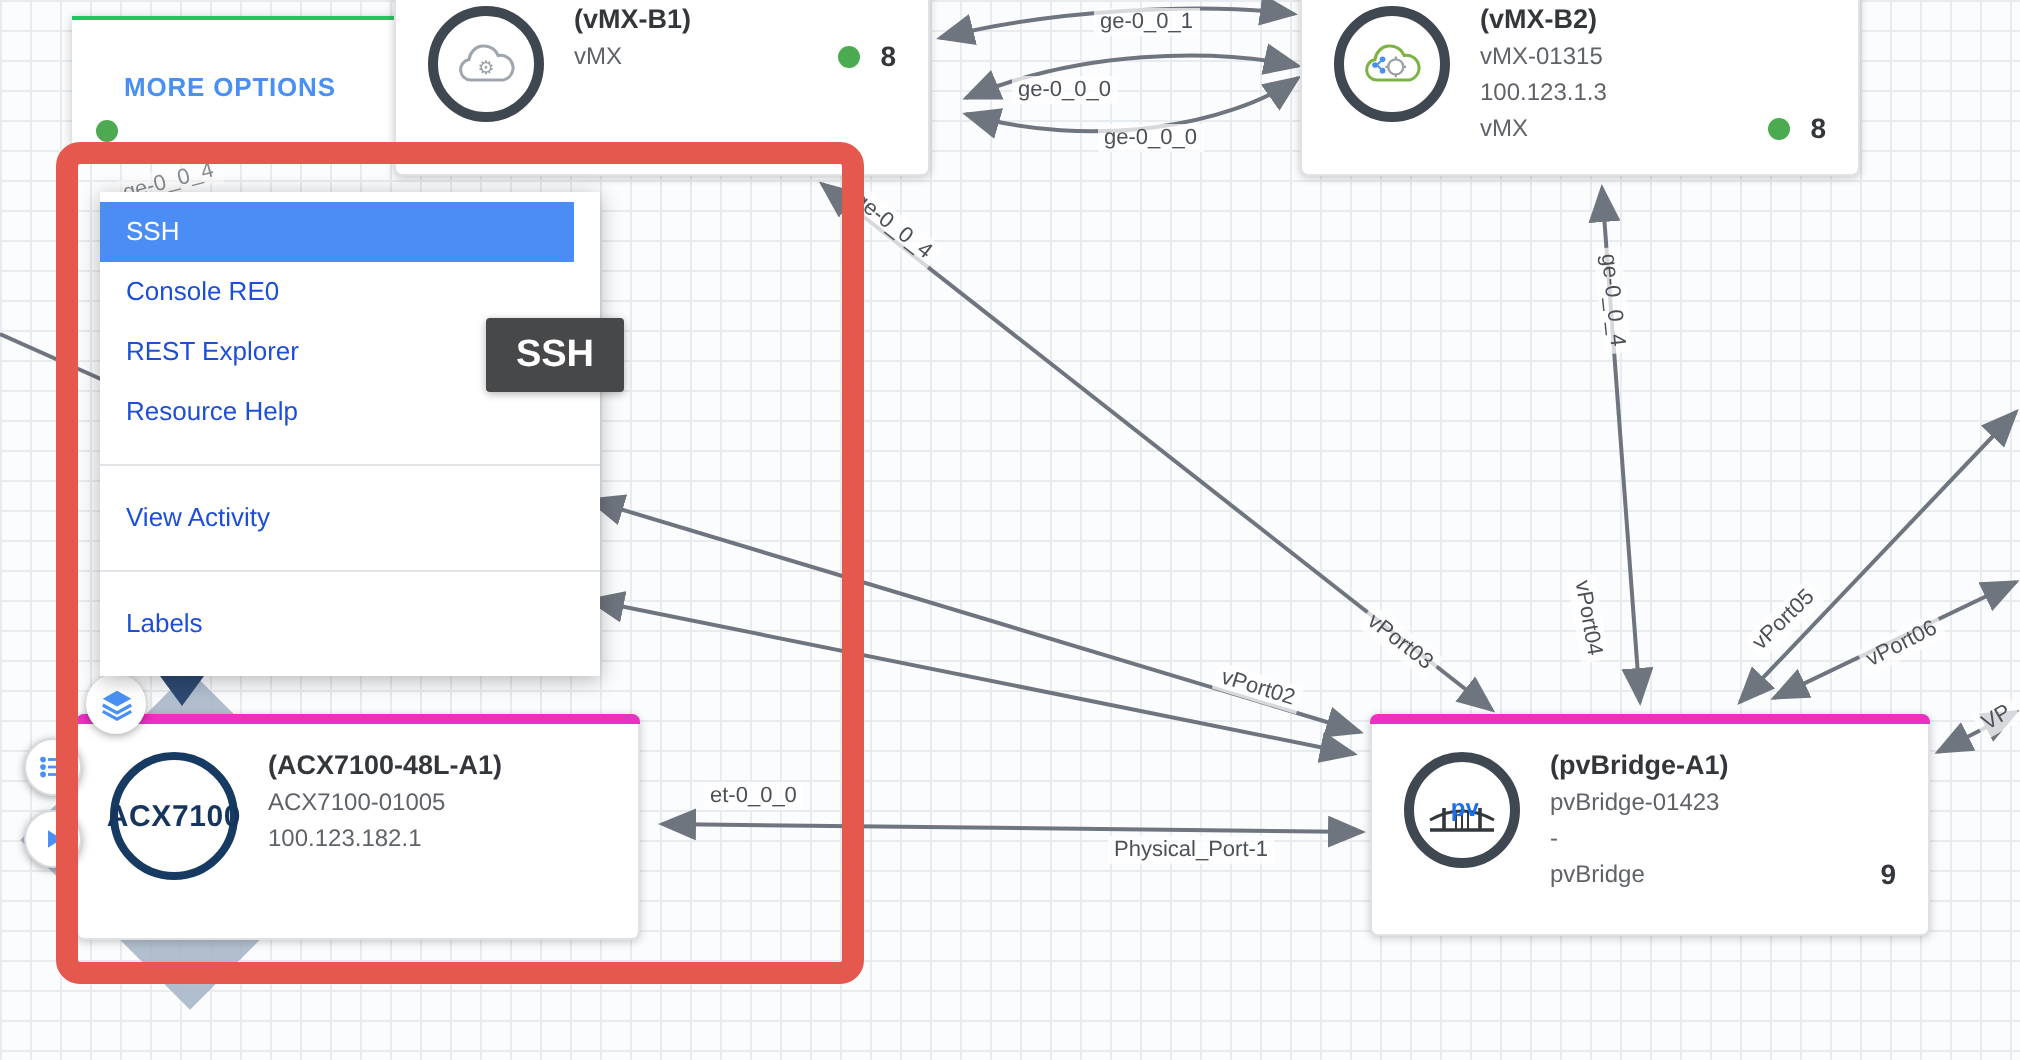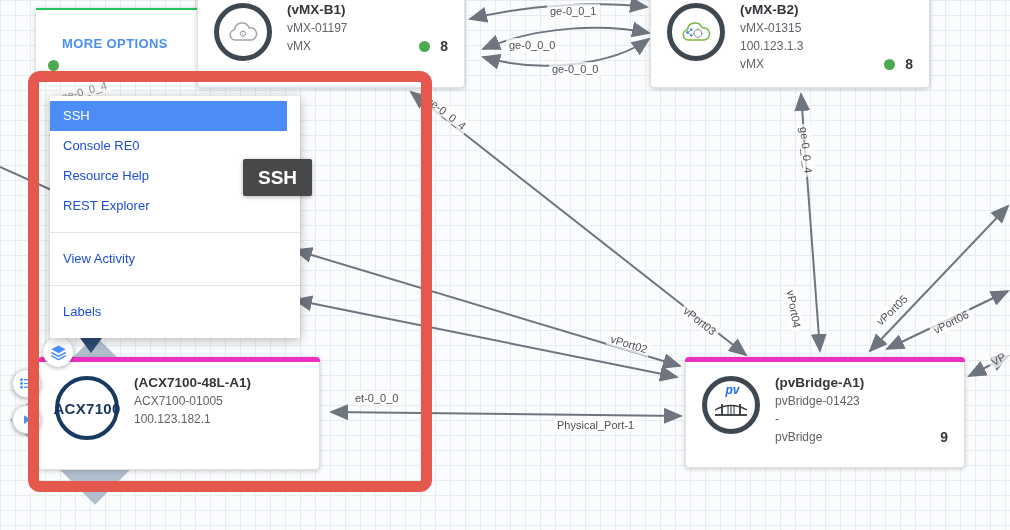--- a/index.html
+++ b/index.html
@@ -25,22 +25,22 @@
     border-top:15px solid #2e4a72}
   
   .card{position:absolute;background:#fff;border:1px solid #dfe1e5;border-radius:4px;
     box-shadow:0 1px 4px rgba(60,64,67,.28);display:flex;align-items:flex-start;gap:15px;
     padding:12px 16px;box-sizing:border-box;z-index:6}
   .ring{flex:0 0 auto;border-radius:50%;background:#fff;display:flex;align-items:center;
     justify-content:center;position:relative;margin-top:2px}
   .ring.vmx,.ring.pv{width:48px;height:48px;border:5px solid #3f4851}
   .ring.acx{width:56px;height:56px;border:4px solid #173a63;flex-direction:row}
   .acxtxt{font-weight:bold;color:#16355e;font-size:15px;line-height:15px;text-align:center;letter-spacing:.3px}
-  .pvlabel{position:absolute;top:3px;left:50%;transform:translateX(-40%);
-    color:#1a6ef0;font-weight:bold;font-style:italic;font-size:12px;line-height:12px}
+  .pvlabel{position:absolute;top:17px;left:50%;transform:translateX(-40%);
+    color:#1a6ef0;font-weight:bold;font-size:12px;line-height:12px}
   .col{flex:1;min-width:0}
   .t{font-size:13.5px;font-weight:bold;color:#33373b;line-height:18px;white-space:nowrap}
   .r{font-size:12px;color:#5f6368;line-height:18px;white-space:nowrap}
   .br{display:flex;align-items:center;font-size:12px;color:#5f6368;line-height:18px}
   .dot{width:11px;height:11px;border-radius:50%;background:#4cab50;margin-left:auto}
   .cnt{font-size:14px;font-weight:bold;color:#33373b;margin-left:10px}
   .accent{position:absolute;left:-1px;right:-1px;top:-1px;height:5px;background:#ea31c1;
     border-radius:4px 4px 0 0}
   
   .mo-panel{position:absolute;left:36px;top:8px;width:264px;height:68px;background:#fff;
@@ -115,21 +115,20 @@
 
 <div class="card" style="left:197px;top:-12px;width:268px;height:100px">
   <div class="ring vmx">
     <svg viewBox="0 0 36 24" width="34" height="23">
       <path d="M27 20 H10 a5.5 5.5 0 0 1 -1 -10.9 A8 8 0 0 1 24.4 7 A6 6 0 0 1 27 20 Z" stroke="#a0a6ad" stroke-width="1.6" fill="none"></path>
       <text x="18" y="17" font-size="10" fill="#9aa0a6" text-anchor="middle">⚙</text>
     </svg>
   </div>
   <div class="col">
     <div class="t">(vMX-B1)</div>
-    <div class="r">vMX-01197</div>
     <div class="br">
       <span>vMX</span>
       <span class="dot"></span>
       <span class="cnt">8</span>
     </div>
   </div>
 </div>
 
 <div class="card" style="left:650px;top:-12px;width:280px;height:100px">
   <div class="ring vmx">
@@ -191,22 +190,22 @@
 </div>
 
 <div class="mo-panel">
   <span class="mo-label">MORE OPTIONS</span>
 </div>
 <div class="stray-dot"></div>
 
 <div class="menu">
   <div class="mi sel">SSH</div>
   <div class="mi">Console RE0</div>
+  <div class="mi">REST Explorer</div>
   <div class="mi">Resource Help</div>
-  <div class="mi">REST Explorer</div>
   <div class="mdiv"></div>
   <div class="mi">View Activity</div>
   <div class="mdiv"></div>
   <div class="mi">Labels</div>
 </div>
 
 <div class="tip">SSH</div>
 
 <div class="cbtn b1">
   <svg viewBox="0 0 24 24" width="19" height="19">

